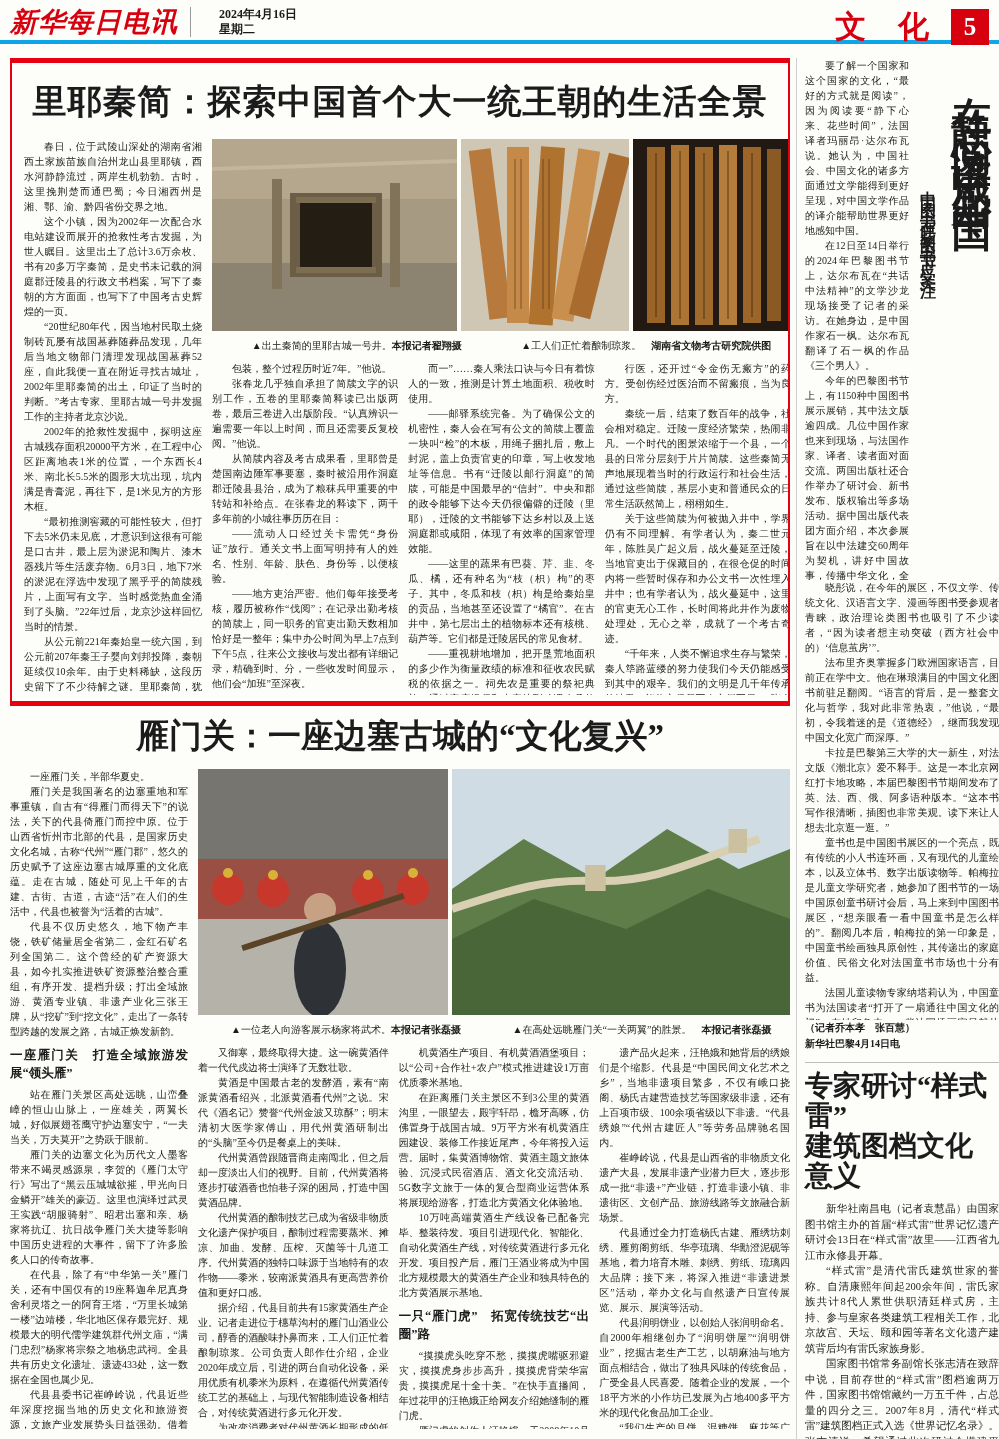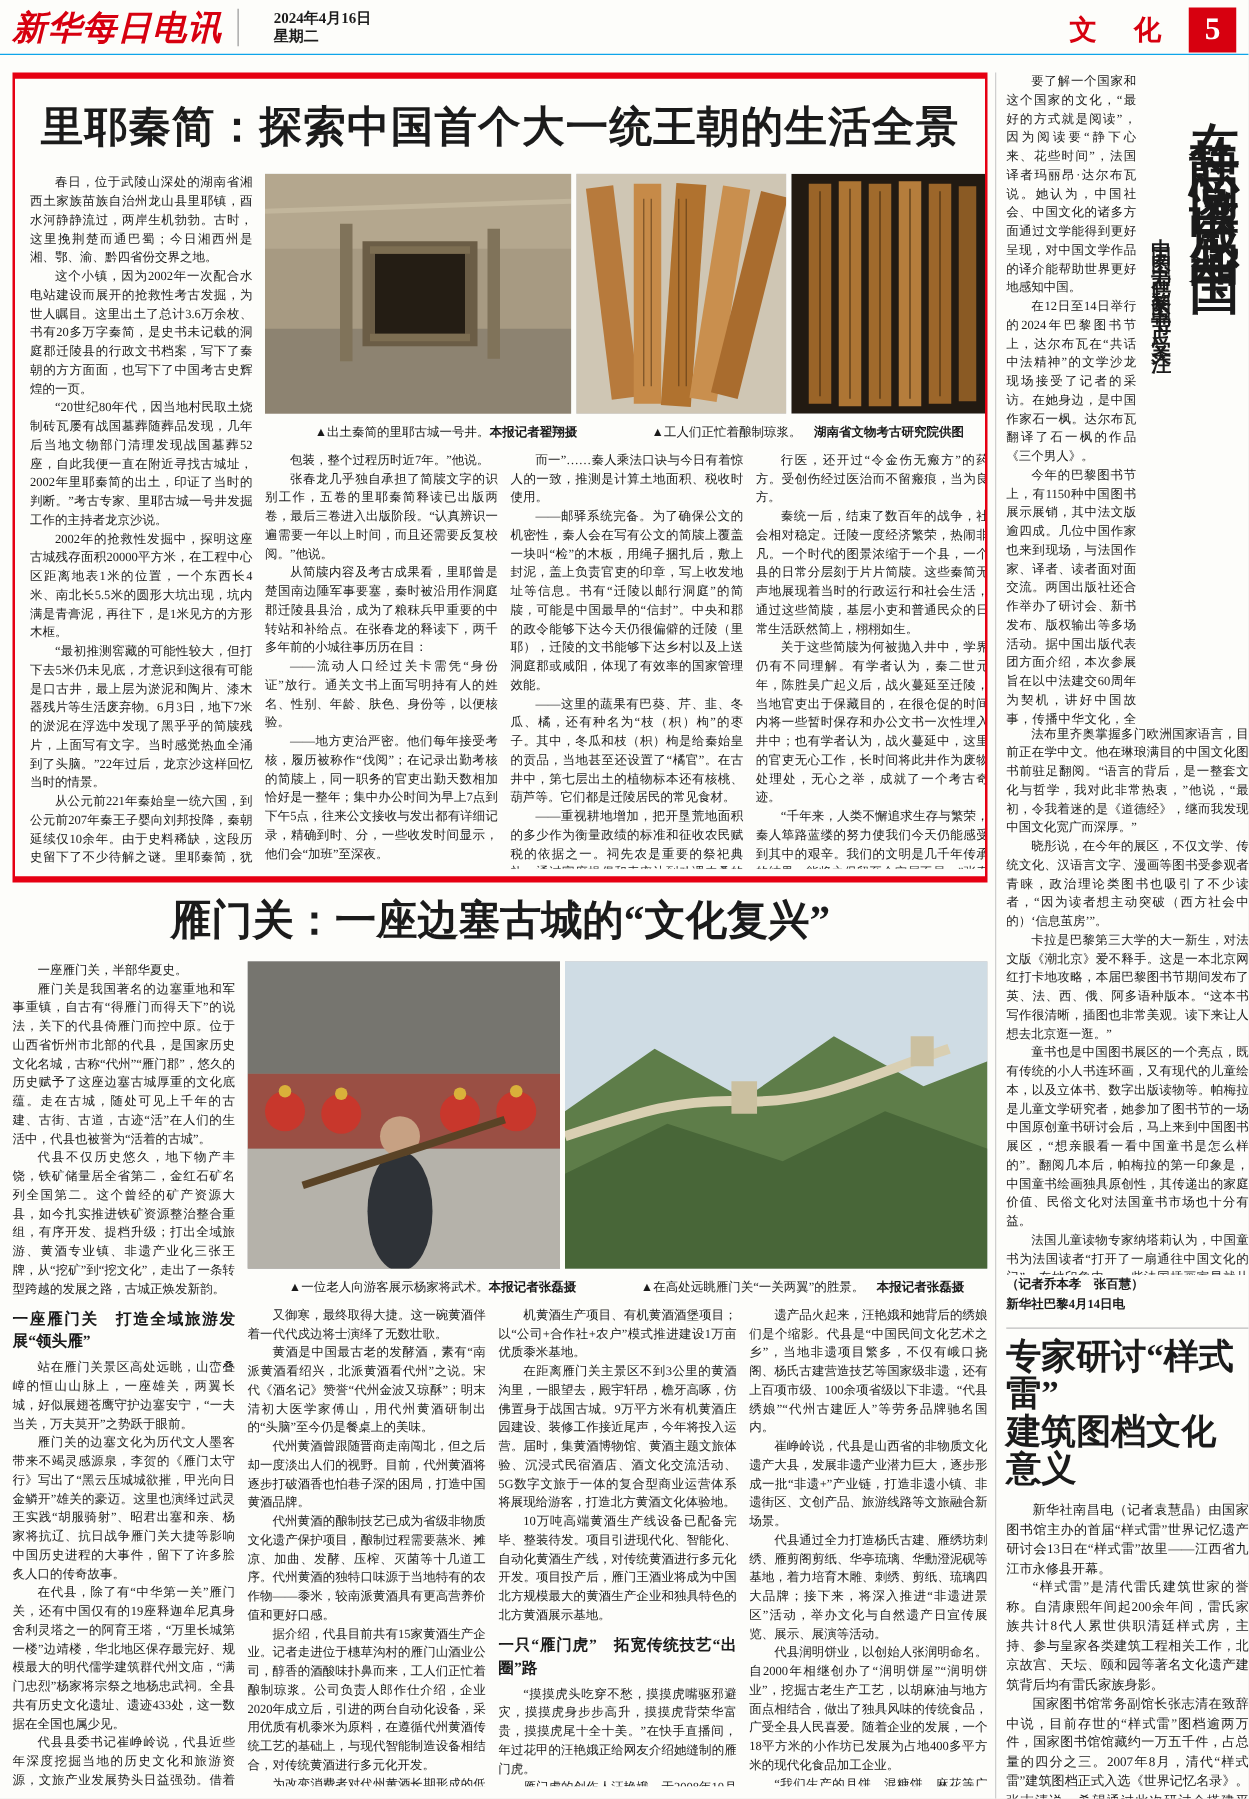--- a/index.html
+++ b/index.html
@@ -4,26 +4,26 @@
 <style>
   * { box-sizing: border-box; margin: 0; padding: 0; }
   html,body { background:#e9e9e9; }
   .page {
     position: relative; width: 999px; height: 1439px; margin: 0 auto;
     background: #fdfdfa; color:#1b1b1b; overflow: hidden;
     font-family: "Liberation Serif", "DejaVu Serif", serif;
   }
   
   .masthead { display:flex; justify-content:space-between; align-items:flex-start;
-    height:44px; padding:4px 10px 0 10px; border-bottom:1px solid #0ea5e9; }
+    height:44px; padding:4px 10px 0 10px; border-bottom:4px solid #0ea5e9; }
   .mh-left { display:flex; align-items:center; gap:12px; }
   .logo { font-size:27px; font-weight:900; font-style:italic; color:#d7000f; letter-spacing:1px; }
   .date-block { border-left:1px solid #9a9a9a; padding-left:28px; font-size:12px; font-weight:bold; line-height:15px; }
   .mh-right { display:flex; align-items:center; gap:10px; padding-top:2px; }
-  .section-title { font-size:22px; font-weight:900; color:#d7000f; letter-spacing:12px; }
+  .section-title { font-size:31px; font-weight:900; color:#d7000f; letter-spacing:12px; }
   .pageno { width:38px; height:36px; background:#d7000f; color:#fff; font-size:25px; font-weight:bold;
     display:flex; align-items:center; justify-content:center; }
   
   .body-grid { display:flex; padding:0 6px 0 10px; }
   .main-col { width:780px; flex:none; }
   .sidebar { flex:1; border-left:1px solid #cfcfcf; margin-left:6px; padding-left:8px; margin-top:14px; }
   
   .tcol { font-size:10px; line-height:15px; text-align:justify; overflow:hidden; }
   .tcol p { text-indent:2em; }
   .tcol p.subhead { font-weight:bold; font-size:12.5px; line-height:18px; text-indent:0; margin:7px 0 5px 0; }
@@ -264,22 +264,22 @@
         <div class="paris-top">
           <div class="tcol p-col">
               <p>要了解一个国家和这个国家的文化，“最好的方式就是阅读”，因为阅读要“静下心来、花些时间”，法国译者玛丽昂·达尔布瓦说。她认为，中国社会、中国文化的诸多方面通过文学能得到更好呈现，对中国文学作品的译介能帮助世界更好地感知中国。</p>
               <p>在12日至14日举行的2024年巴黎图书节上，达尔布瓦在“共话中法精神”的文学沙龙现场接受了记者的采访。在她身边，是中国作家石一枫。达尔布瓦翻译了石一枫的作品《三个男人》。</p>
               <p>今年的巴黎图书节上，有1150种中国图书展示展销，其中法文版逾四成。几位中国作家也来到现场，与法国作家、译者、读者面对面交流。两国出版社还合作举办了研讨会、新书发布、版权输出等多场活动。据中国出版代表团方面介绍，本次参展旨在以中法建交60周年为契机，讲好中国故事，传播中华文化，全面深化中法出版交流合作，促进中法文明交流互鉴。</p>
             </div>
           <div class="v-subtitle">中国图书在巴黎图书节广受关注</div>
           <div class="v-headline">在静心阅读中感知中国</div>
         </div>
         <div class="tcol p-wide">
+            <p>晓彤说，在今年的展区，不仅文学、传统文化、汉语言文字、漫画等图书受参观者青睐，政治理论类图书也吸引了不少读者，“因为读者想主动突破（西方社会中的）‘信息茧房’”。</p>
             <p>法布里齐奥掌握多门欧洲国家语言，目前正在学中文。他在琳琅满目的中国文化图书前驻足翻阅。“语言的背后，是一整套文化与哲学，我对此非常热衷，”他说，“最初，令我着迷的是《道德经》，继而我发现中国文化宽广而深厚。”</p>
-            <p>晓彤说，在今年的展区，不仅文学、传统文化、汉语言文字、漫画等图书受参观者青睐，政治理论类图书也吸引了不少读者，“因为读者想主动突破（西方社会中的）‘信息茧房’”。</p>
             <p>卡拉是巴黎第三大学的大一新生，对法文版《潮北京》爱不释手。这是一本北京网红打卡地攻略，本届巴黎图书节期间发布了英、法、西、俄、阿多语种版本。“这本书写作很清晰，插图也非常美观。读下来让人想去北京逛一逛。”</p>
             <p>童书也是中国图书展区的一个亮点，既有传统的小人书连环画，又有现代的儿童绘本，以及立体书、数字出版读物等。帕梅拉是儿童文学研究者，她参加了图书节的一场中国原创童书研讨会后，马上来到中国图书展区，“想亲眼看一看中国童书是怎么样的”。翻阅几本后，帕梅拉的第一印象是，中国童书绘画独具原创性，其传递出的家庭价值、民俗文化对法国童书市场也十分有益。</p>
             <p>法国儿童读物专家纳塔莉认为，中国童书为法国读者“打开了一扇通往中国文化的门”，在她印象中，一些法国插画家早就从中国文化元素中汲取创作灵感。</p>
           </div>
         <div class="p-byline">
           <div>（记者乔本孝　张百慧）</div>
           <div>新华社巴黎4月14日电</div>
         </div>
       </section>
 

